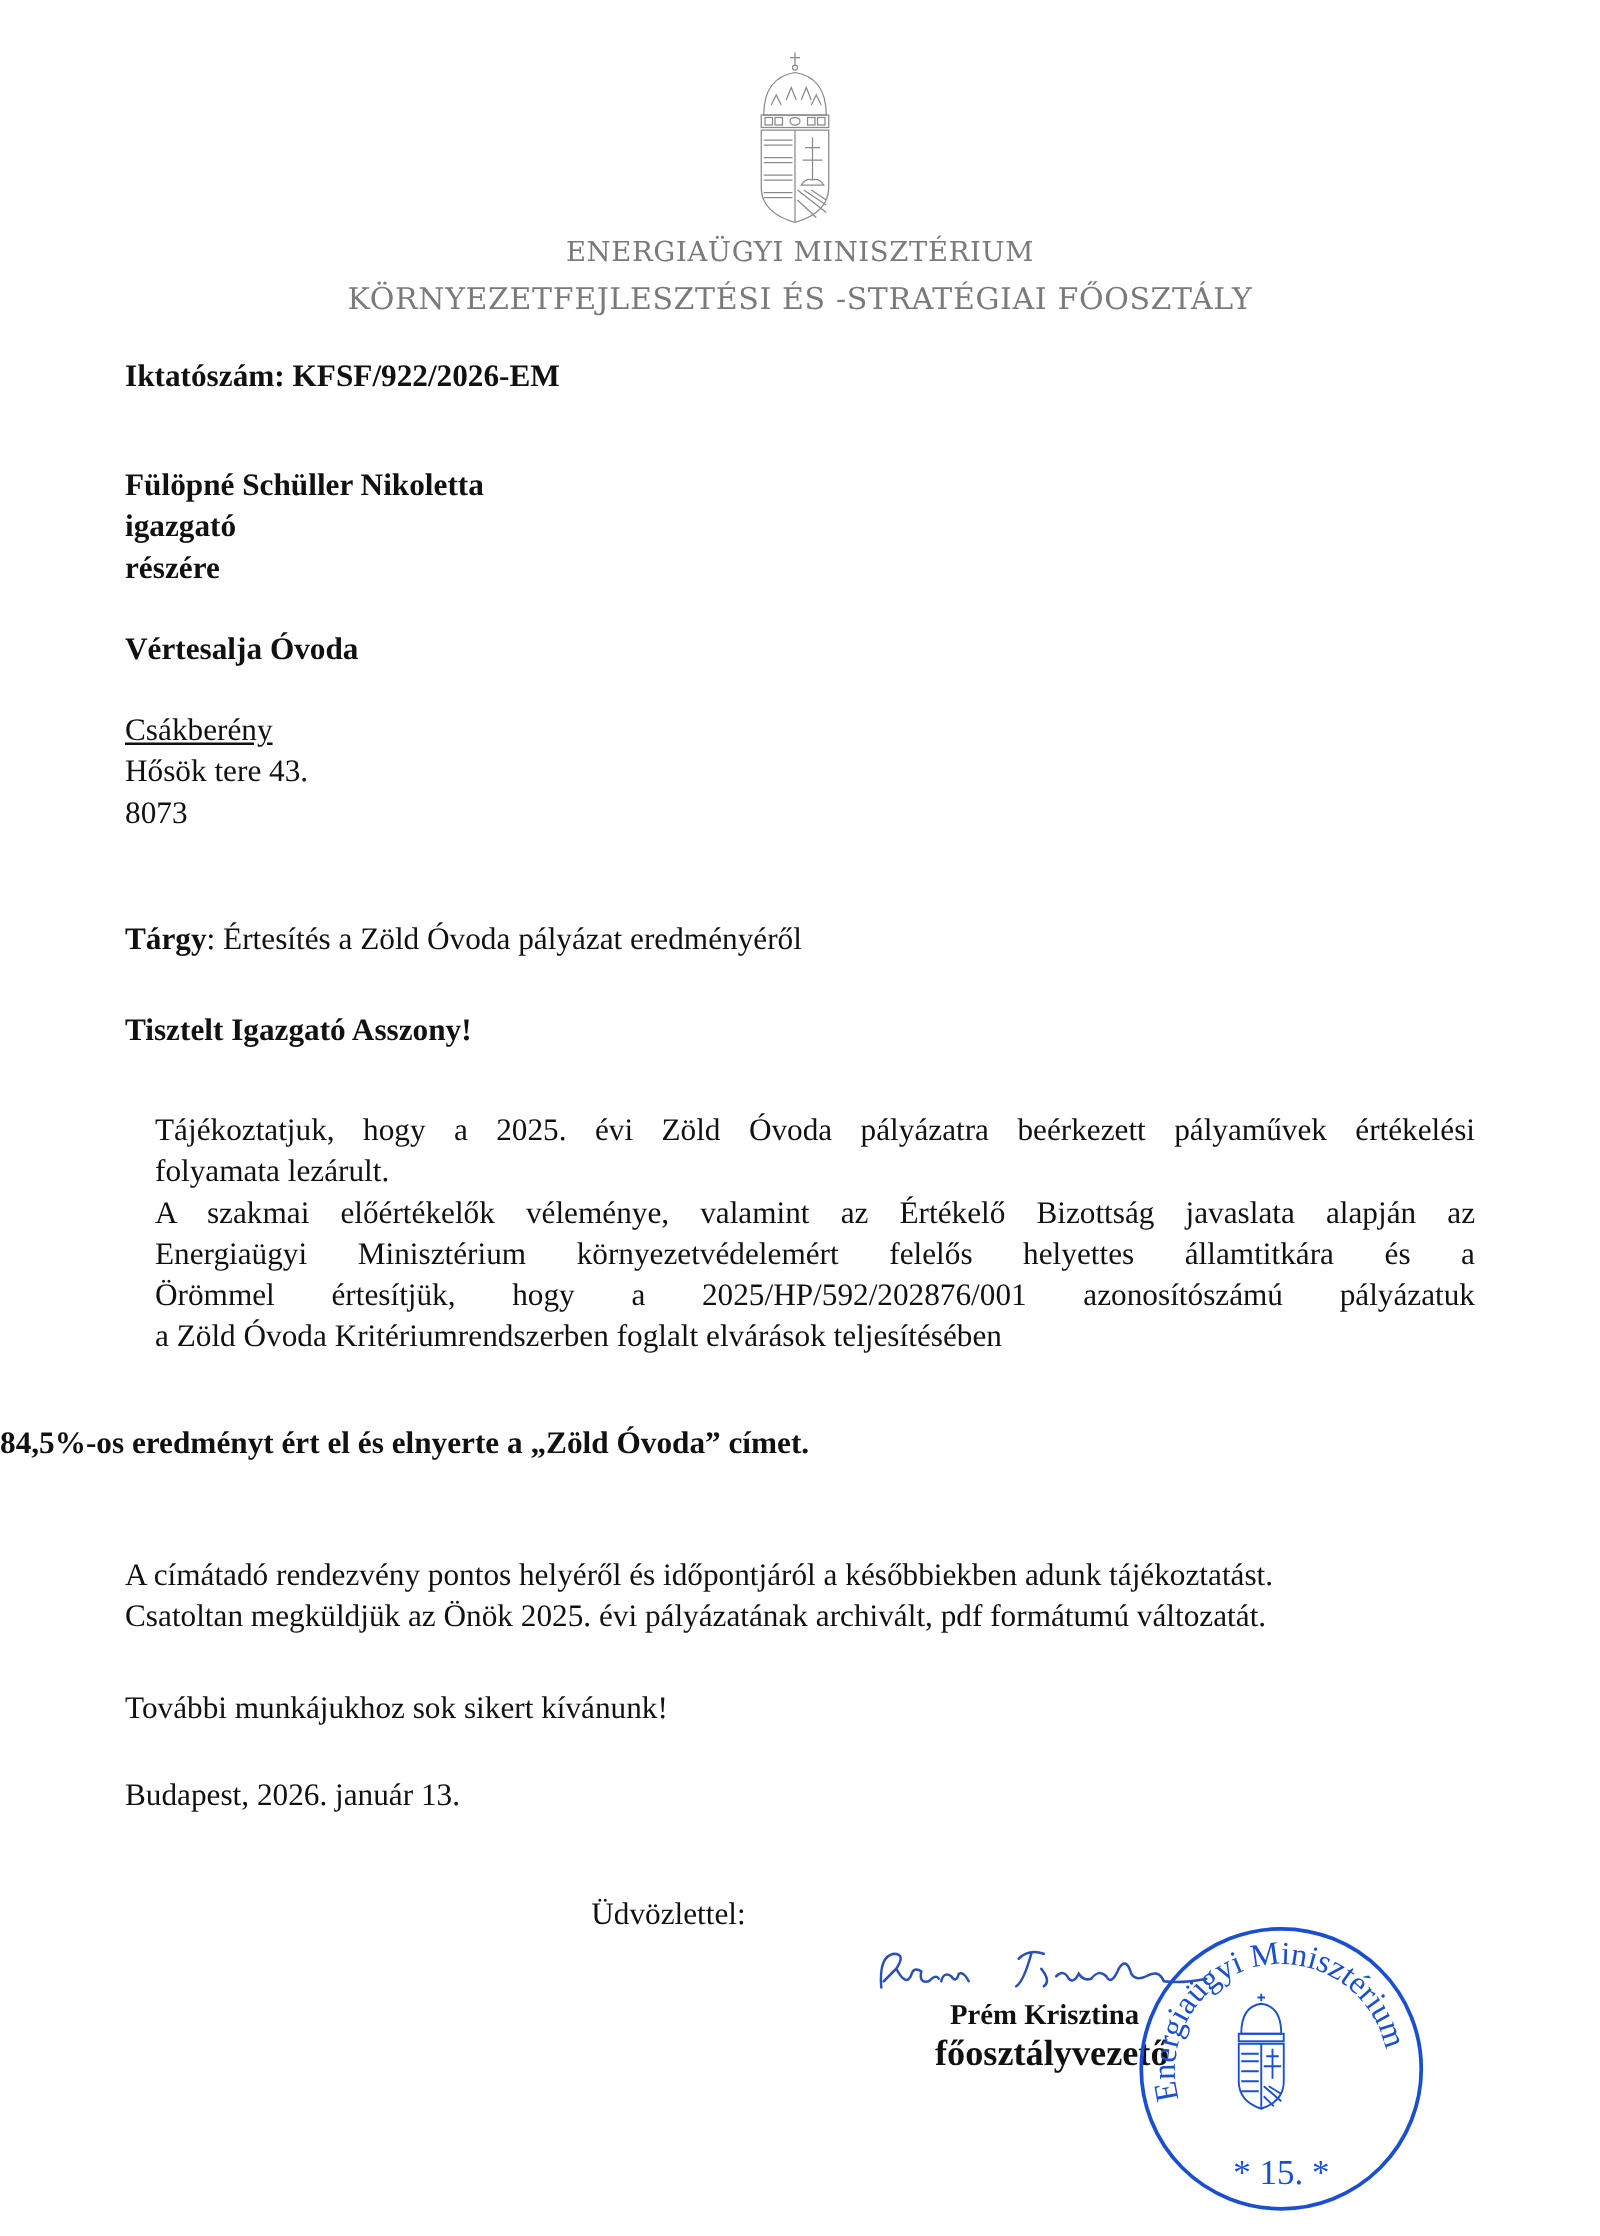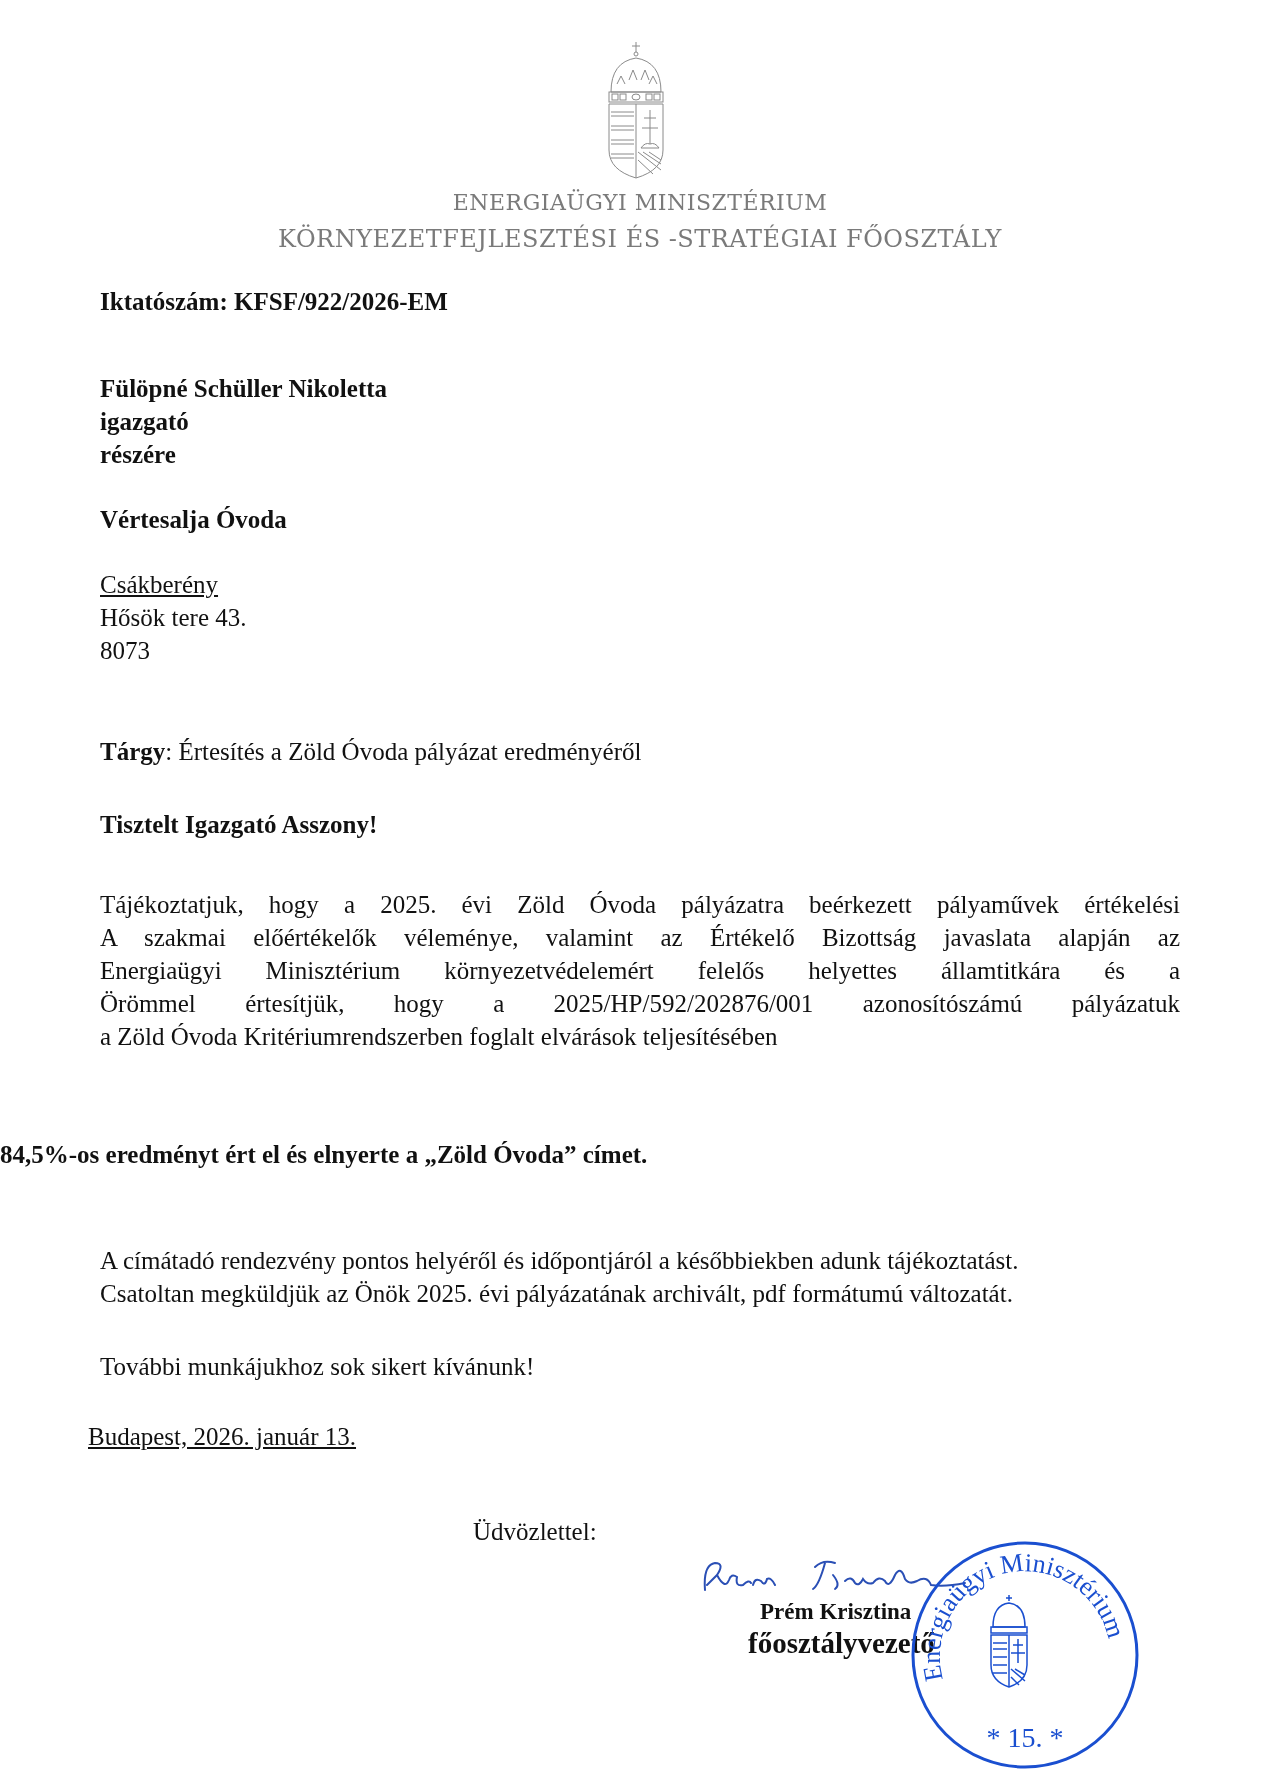--- a/index.html
+++ b/index.html
@@ -7,21 +7,21 @@
          font-family: "Liberation Serif", "DejaVu Serif", serif; color: #111; }
   .abs { position: absolute; }
   .crest { left: 603px; top: 40px; width: 66px; width: 66px; height: 140px; }
   .ministry { left: 0; width: 1280px; text-align: center; color: #7a7a7a;
               font-family: "DejaVu Serif", "Liberation Serif", serif; letter-spacing: 0.5px; }
   .min1 { top: 190px; font-size: 22px; }
   .min2 { top: 225px; font-size: 24px; }
   .txt { font-size: 25px; line-height: 33px; }
   .bold { font-weight: bold; }
   .par { left: 100px; width: 1080px; font-size: 25px; line-height: 33px; text-align: justify; }
-  .line { display: block; text-align: justify; text-align-last: justify; }
+  .line { display: block; text-align: justify; text-align-last: justify; margin-left: 24px; }
   .line.last { text-align-last: left; }
   .u { text-decoration: underline; }
   .stamp { left: 905px; top: 1535px; width: 240px; height: 240px; }
   .sig-scribble { left: 695px; top: 1545px; width: 320px; height: 70px; }
 </style>
 </head>
 <body>
 
 <svg class="abs crest" viewBox="0 0 66 140" style="left:603px;top:40px;width:66px;height:140px;">
   <g fill="none" stroke="#8a8a8a" stroke-width="1">
@@ -61,33 +61,34 @@
 <div class="abs txt" style="left:100px;top:634px;">8073</div>
 
 <div class="abs txt" style="left:100px;top:735px;">
   <span class="bold">Tárgy</span><span>: Értesítés a Zöld Óvoda pályázat eredményéről</span>
 </div>
 
 <div class="abs txt bold" style="left:100px;top:808px;">Tisztelt Igazgató Asszony!</div>
 
 <div class="abs par" style="top:888px;">
   <span class="line">Tájékoztatjuk, hogy a 2025. évi Zöld Óvoda pályázatra beérkezett pályaművek értékelési</span>
+  <span class="line last">folyamata lezárult.</span>
   <span class="line">A szakmai előértékelők véleménye, valamint az Értékelő Bizottság javaslata alapján az</span>
   <span class="line">Energiaügyi Minisztérium környezetvédelemért felelős helyettes államtitkára és a</span>
   <span class="line">Örömmel értesítjük, hogy a 2025/HP/592/202876/001 azonosítószámú pályázatuk</span>
   <span class="line last">a Zöld Óvoda Kritériumrendszerben foglalt elvárások teljesítésében</span>
 </div>
 
 <div class="abs txt bold" style="left:0;width:1280px;top:1138px;">84,5%-os eredményt ért el és elnyerte a „Zöld Óvoda” címet.</div>
 
 <div class="abs txt" style="left:100px;top:1244px;">A címátadó rendezvény pontos helyéről és időpontjáról a későbbiekben adunk tájékoztatást.</div>
 <div class="abs txt" style="left:100px;top:1277px;">Csatoltan megküldjük az Önök 2025. évi pályázatának archivált, pdf formátumú változatát.</div>
 
 <div class="abs txt" style="left:100px;top:1350px;">További munkájukhoz sok sikert kívánunk!</div>
-<div class="abs txt" style="left:88px;top:1420px;text-decoration:underline;">Budapest, 2026. január 13.</div>
+<div class="abs txt" style="left:100px;top:1420px;">Budapest, 2026. január 13.</div>
 
 <div class="abs txt" style="left:473px;top:1515px;">Üdvözlettel:</div>
 
 <svg class="abs sig-scribble" viewBox="0 0 320 70">
   <g fill="none" stroke="#2a4fb5" stroke-width="2" stroke-linecap="round">
     <path d="M10 45 Q8 20 20 18 Q30 18 22 30 Q16 36 12 40 M22 30 Q30 45 34 35 Q36 28 42 32 Q40 42 48 40 Q54 34 56 38 M58 40 Q60 32 66 36 Q70 42 72 34 Q76 32 80 40"></path>
     <path d="M120 22 Q128 14 140 18 M130 18 Q124 40 118 44 M138 30 Q146 40 140 44 M150 36 Q156 30 160 38 Q164 42 168 34 Q172 40 178 38 Q184 30 190 36 Q194 44 200 30 Q206 20 210 34 Q214 40 222 36 Q232 30 236 40 Q250 42 270 38"></path>
   </g>
 </svg>
 

